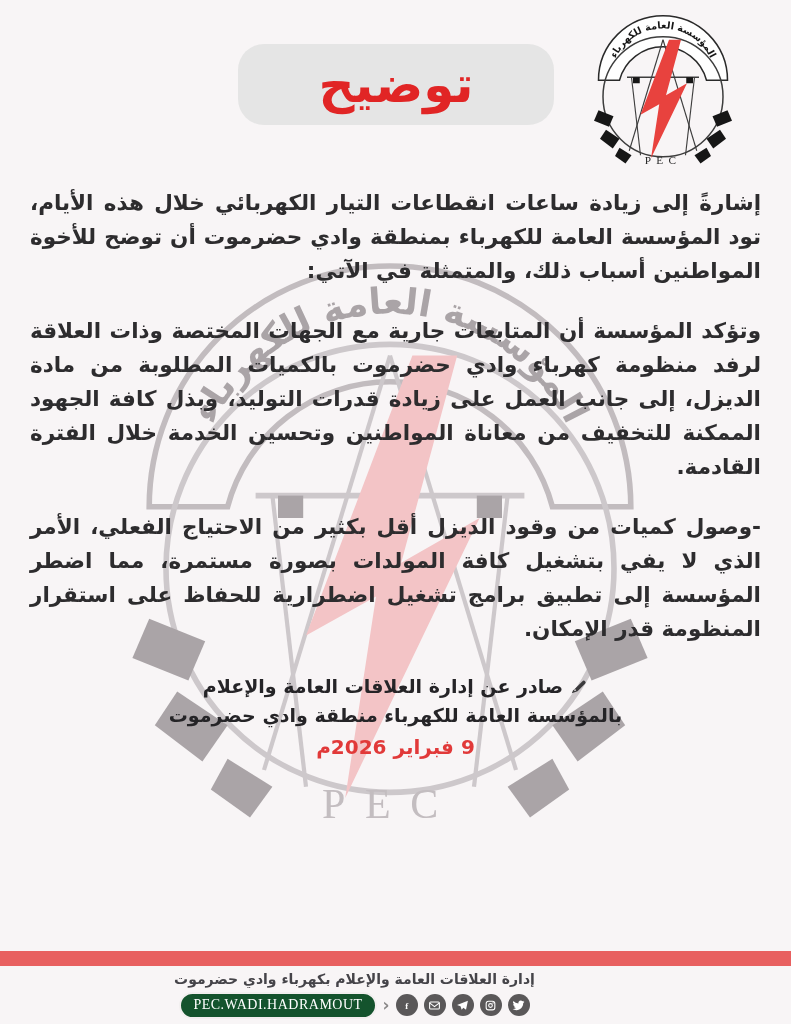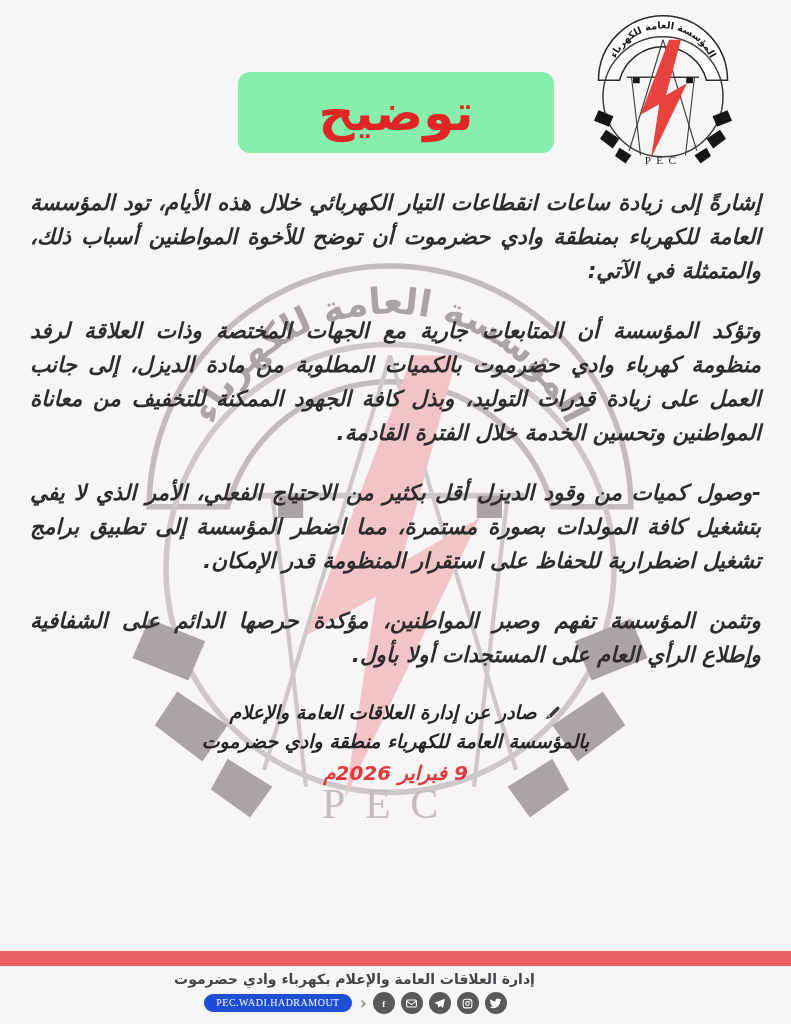--- a/index.html
+++ b/index.html
@@ -4,56 +4,56 @@
 <style>
   html,body{margin:0;padding:0;background:#e9e6e8;}
   .page{
     position:relative;width:791px;height:1024px;margin:0 auto;
     background:#f8f5f6;overflow:hidden;
     font-family:"DejaVu Sans",sans-serif;
   }
   
   .badge{
     position:absolute;left:238px;top:44px;width:316px;height:81px;
-    background:#86efac;border-radius:12px;
-    display:flex;align-items:center;justify-content:center;z-index:2;margin-top:28px;
+    background:#e5e5e5;border-radius:26px;
+    display:flex;align-items:center;justify-content:center;z-index:2;
   }
   .badge-text{color:#e12525;font-size:50px;font-weight:bold;line-height:1;direction:rtl;}
   .corner-logo{position:absolute;left:588px;top:8px;width:150px;height:158px;z-index:2;}
   
   .logo-colored .lg-line{stroke:#3d3d3d;fill:none;}
   .logo-colored .lg-band{fill:#ffffff;stroke:#2a2a2a;}
   .logo-colored .lg-ink{fill:#161616;}
   .logo-colored .lg-bolt{fill:#e8423e;}
   .logo-colored .lg-abbr{fill:#2a2a2a;}
   .logo-watermark .lg-line{stroke:#cdc8cb;fill:none;}
   .logo-watermark .lg-band{fill:none;stroke:#c2bcbf;}
   .logo-watermark .lg-ink{fill:#aaa4a7;}
   .logo-watermark .lg-bolt{fill:#f3c4c6;}
   .logo-watermark .lg-abbr{fill:#c3bdc0;}
   .watermark-wrap{position:absolute;left:110px;top:238px;width:560px;height:588px;z-index:0;pointer-events:none;}
   
   .content{
     position:absolute;top:186px;left:30px;right:30px;z-index:1;
-    direction:rtl;text-align:justify;color:#2d2c2e;font-weight:bold;font-style:italic;
+    direction:rtl;text-align:justify;color:#2d2c2e;font-weight:bold;
   }
   .content p{margin:0 0 26px 0;font-size:21.5px;line-height:34px;}
   
   .signature{text-align:center;margin-top:6px;font-size:19px;line-height:29px;color:#252427;direction:rtl;}
   .sig-row{display:flex;align-items:center;justify-content:center;gap:6px;}
   .pen-icon svg{width:19px;height:19px;display:block;}
   .sig-date{color:#e13939;font-size:20px;margin-top:3px;}
   
   .divider{position:absolute;left:0;top:951px;width:791px;height:15px;background:#e86060;z-index:3;}
   .footer{position:absolute;left:0;top:971px;width:709px;z-index:3;text-align:center;}
   .footer-dept{font-size:14px;font-weight:bold;color:#454449;direction:rtl;}
   .social-row{display:flex;justify-content:center;align-items:center;gap:6px;margin-top:5px;direction:ltr;}
   .handle-pill{
-    background:#1d4ed8;border:2px solid #f2efef;border-radius:15px;
-    color:#ffffff;font-family:"Liberation Serif",serif;font-size:10px;
+    background:#14532d;border:2px solid #f2efef;border-radius:15px;
+    color:#ffffff;font-family:"Liberation Serif",serif;font-size:14px;
     padding:3px 12px;letter-spacing:0.5px;line-height:1.2;
   }
   .chev{color:#8a8888;font-weight:bold;font-size:17px;font-family:"DejaVu Sans",sans-serif;}
   .sicon{width:22px;height:22px;border-radius:50%;background:#5a5859;display:flex;align-items:center;justify-content:center;}
   .sicon svg{width:13px;height:13px;display:block;}
   .sicon .fb-letter{font-family:"Liberation Serif",serif;font-weight:bold;}
 </style>
 </head>
 <body>
 
@@ -116,21 +116,20 @@
       <polygon points="176,162 158,174 167,187 184,174"></polygon>
       <polygon points="158,186 142,196 150,207 164,197"></polygon>
     </g>
     <text class="lg-abbr" x="100" y="207" text-anchor="middle" font-size="15" letter-spacing="7" font-family="'Liberation Serif',serif">PEC</text>
   </svg>
 
   <div class="content">
     <p>إشارةً إلى زيادة ساعات انقطاعات التيار الكهربائي خلال هذه الأيام، تود المؤسسة العامة للكهرباء بمنطقة وادي حضرموت أن توضح للأخوة المواطنين أسباب ذلك، والمتمثلة في الآتي:</p>
     <p>وتؤكد المؤسسة أن المتابعات جارية مع الجهات المختصة وذات العلاقة لرفد منظومة كهرباء وادي حضرموت بالكميات المطلوبة من مادة الديزل، إلى جانب العمل على زيادة قدرات التوليد، وبذل كافة الجهود الممكنة للتخفيف من معاناة المواطنين وتحسين الخدمة خلال الفترة القادمة.</p>
     <p>-وصول كميات من وقود الديزل أقل بكثير من الاحتياج الفعلي، الأمر الذي لا يفي بتشغيل كافة المولدات بصورة مستمرة، مما اضطر المؤسسة إلى تطبيق برامج تشغيل اضطرارية للحفاظ على استقرار المنظومة قدر الإمكان.</p>
-    <p>وتثمن المؤسسة تفهم وصبر المواطنين، مؤكدة حرصها الدائم على الشفافية وإطلاع الرأي العام على المستجدات أولا بأول.</p>
 
     <div class="signature">
       <div class="sig-row">
         <span class="pen-icon">
           <svg viewBox="0 0 24 24">
               <path d="M3.5 20.5l7.3-2.4 9.5-9.5a2.3 2.3 0 0 0-3.3-3.3L7.5 14.8 5 17 3.5 20.5z" fill="#3b3a3c"></path>
               <circle cx="7.6" cy="16.6" r="1" fill="#f8f5f6"></circle>
             </svg>
         </span>
         <span>صادر عن إدارة العلاقات العامة والإعلام</span>

